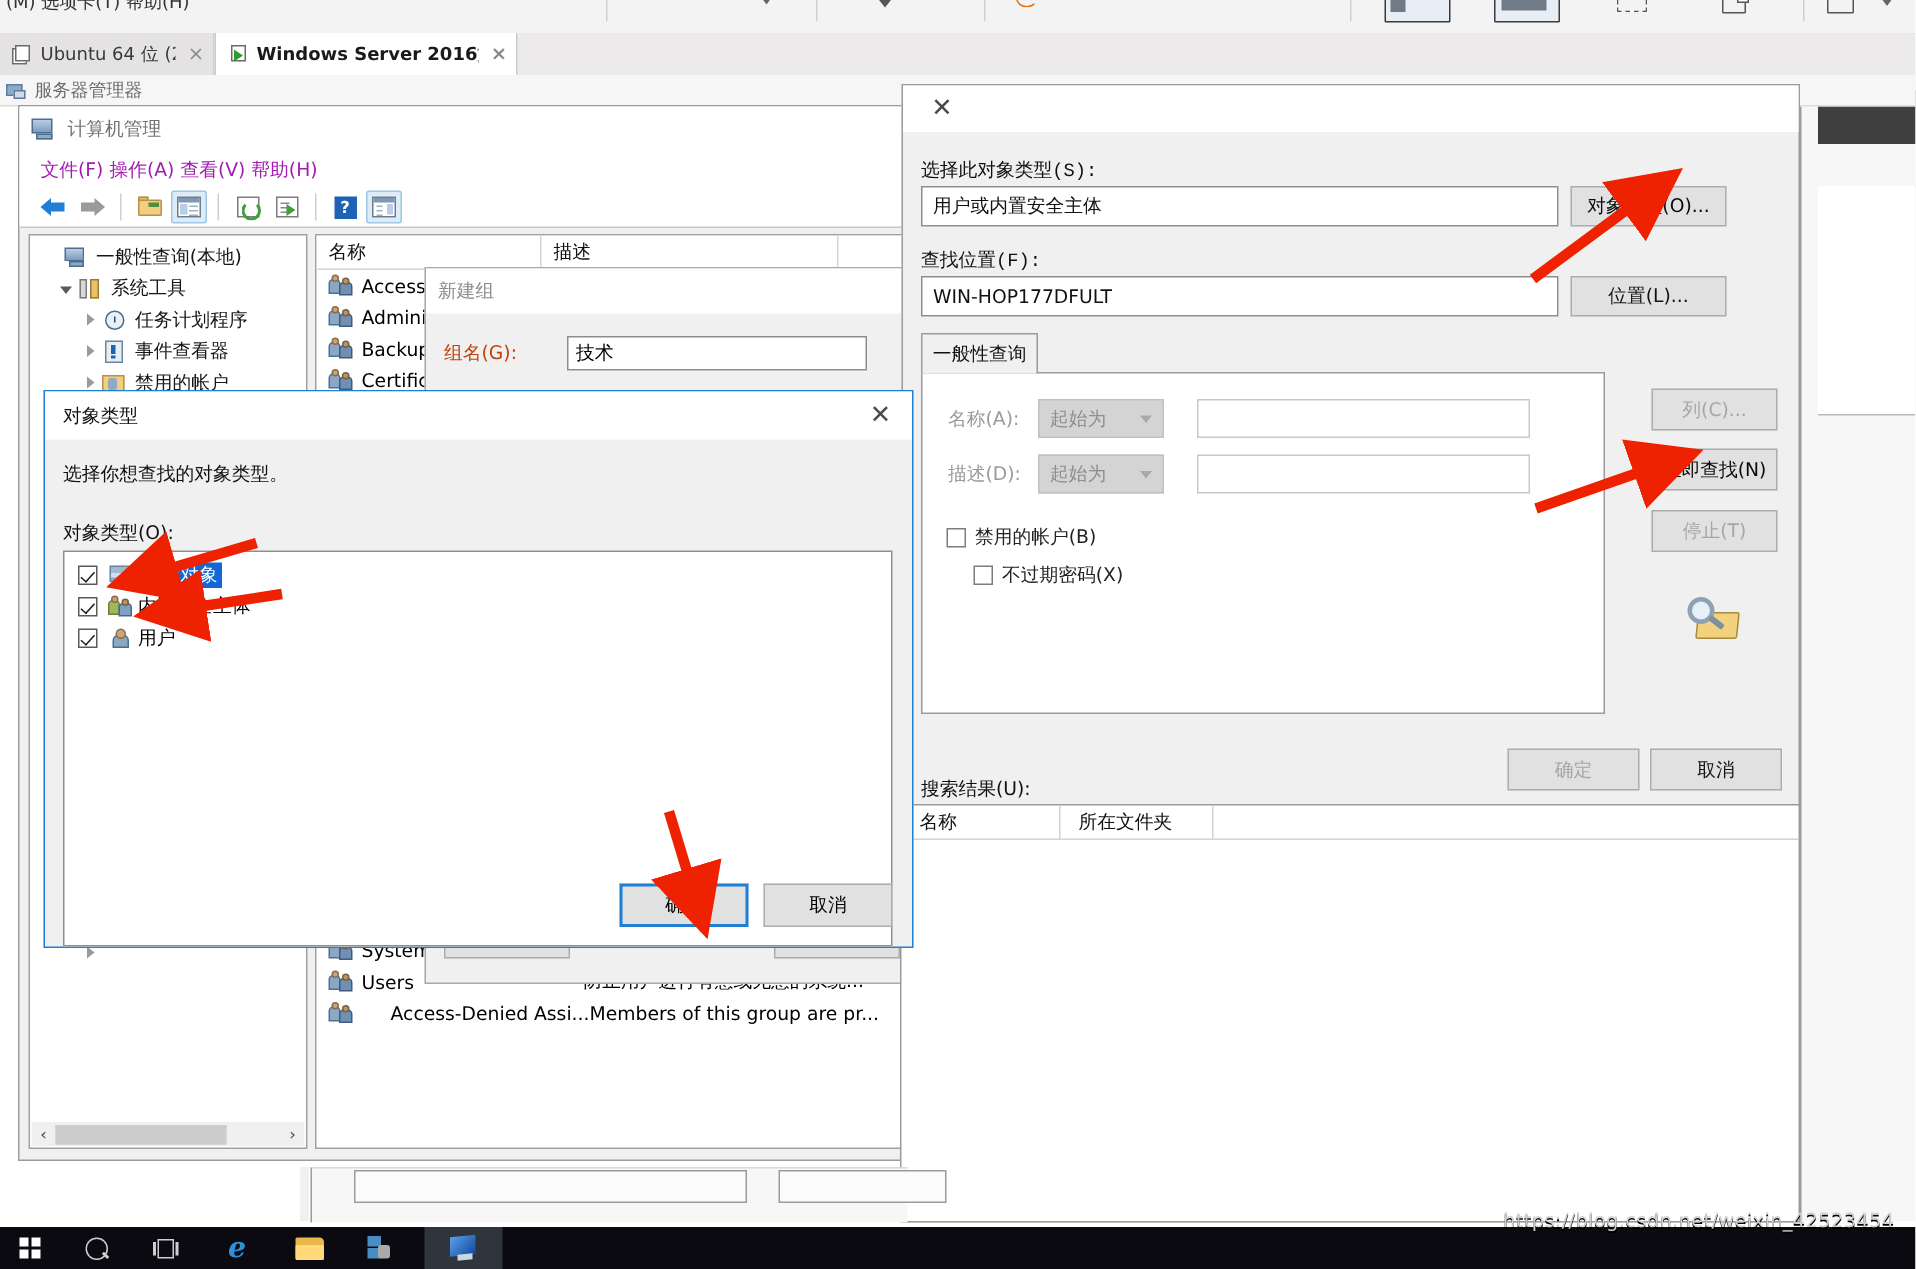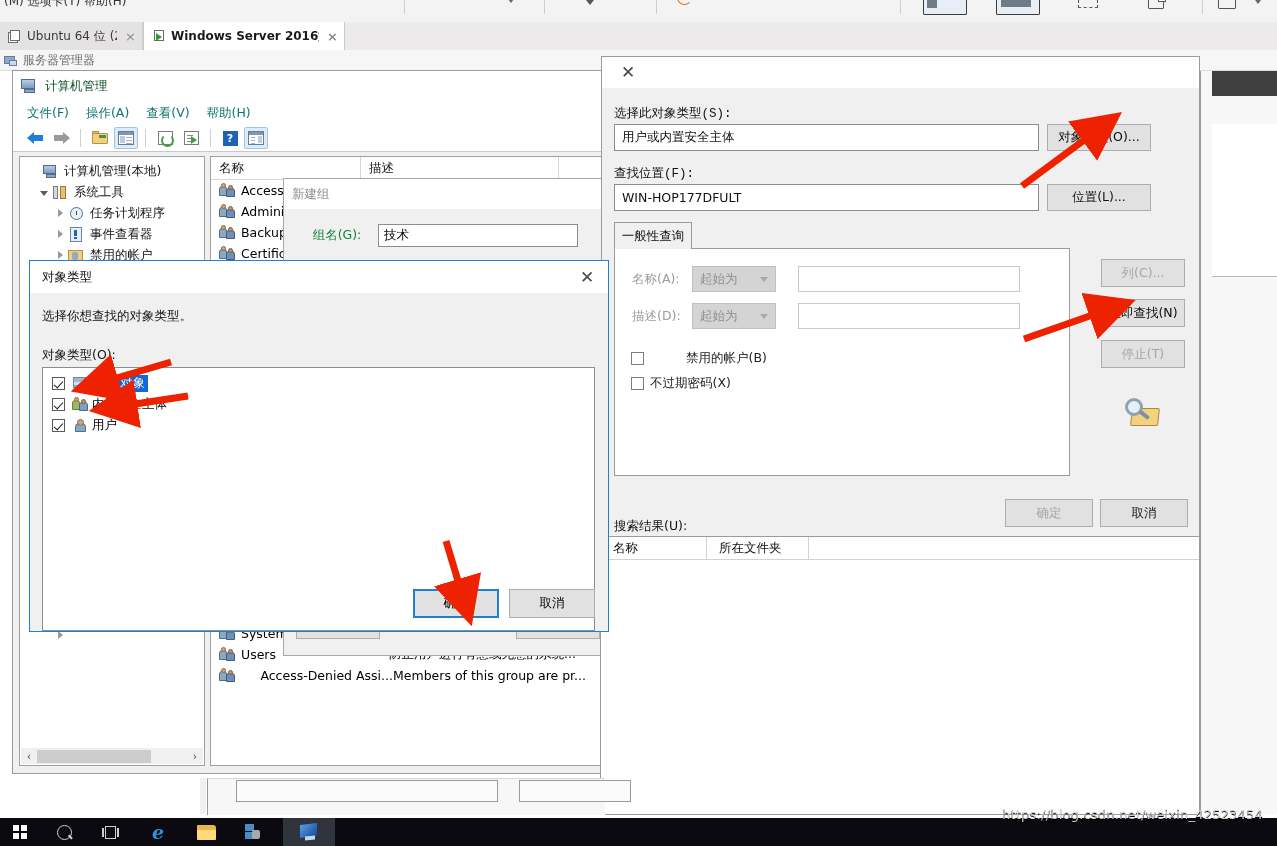--- a/index.html
+++ b/index.html
@@ -39,23 +39,23 @@
   .srvmgr .sico{width:14px;height:13px;margin-right:5px;position:relative;}
   .srvmgr .sico .b1{position:absolute;left:0;top:2px;width:11px;height:8px;background:#8fa9c7;border:1px solid #5e7da3;box-sizing:border-box;}
   .srvmgr .sico .b2{position:absolute;left:5px;top:6px;width:8px;height:6px;background:#cfd8e3;border:1px solid #5e7da3;box-sizing:border-box;}
 
   
   .cmw{position:absolute;left:12px;top:70px;width:600px;height:704px;background:#f0f0f0;border:1px solid #9c9c9c;box-sizing:border-box;}
   .cmw-title{height:30px;display:flex;align-items:center;padding-left:8px;background:#ffffff;}
   .cmw-title .cico{width:17px;height:16px;position:relative;margin-right:7px;}
   .cmw-title .cico .mon{position:absolute;left:0;top:1px;width:14px;height:10px;background:linear-gradient(#b9cde4,#7f9dc0);border:1px solid #4d6c91;box-sizing:border-box;}
   .cmw-title .cico .base{position:absolute;left:3px;top:11px;width:11px;height:4px;background:#90a8c4;border:1px solid #4d6c91;box-sizing:border-box;}
-  .cmw-title .ttxt{font-size:12.5px;color:#14532d;}
-
-  .menubar{height:24px;background:#ffffff;display:flex;align-items:center;padding-left:14px;gap:17px;font-size:12.5px;color:#0f766e;}
+  .cmw-title .ttxt{font-size:12.5px;color:#737373;}
+
+  .menubar{height:24px;background:#ffffff;display:flex;align-items:center;padding-left:14px;gap:4px;font-size:12.5px;color:#a21caf;}
   .menubar span{cursor:default;}
 
   .toolbar{height:26px;background:#ffffff;border-bottom:1px solid #c8c8c8;display:flex;align-items:center;padding-left:10px;gap:2px;}
   .tbtn{width:24px;height:22px;display:flex;align-items:center;justify-content:center;position:relative;box-sizing:border-box;}
   .tbtn.act{background:#dcecf9;border:1px solid #9ec6e3;border-radius:2px;}
   .tdiv{width:1px;height:18px;background:#cfcfcf;margin:0 5px;}
 
   .arrowL,.arrowR{width:17px;height:13px;position:relative;}
   .arrowL .sh{position:absolute;left:5px;top:3.5px;width:11px;height:6px;background:#1e7fd4;}
   .arrowL .hd{position:absolute;left:0;top:0;width:0;height:0;border-top:6.5px solid transparent;border-bottom:6.5px solid transparent;border-right:7px solid #1e7fd4;}
@@ -114,21 +114,21 @@
   .lname{width:148px;overflow:hidden;text-overflow:ellipsis;}
   .ldesc{overflow:hidden;white-space:nowrap;}
   .hscroll{position:absolute;left:1px;right:1px;bottom:1px;height:16px;background:#f0f0f0;display:flex;align-items:center;}
   .hs-arrow{width:16px;text-align:center;color:#4a4a4a;font-size:11px;}
   .hs-thumb{height:13px;background:#cdcdcd;border:1px solid #cdcdcd;box-sizing:border-box;}
 
   
   .newgrp{position:absolute;left:283px;top:178px;width:330px;height:478px;background:#f0f0f0;border:1px solid #a8a8a8;box-sizing:border-box;}
   .newgrp-title{height:30px;background:#ffffff;display:flex;align-items:center;padding-left:8px;color:#8d8d8d;font-size:12.5px;}
   .ng-row{display:flex;align-items:center;height:24px;margin:14px 0 0 12px;font-size:12.5px;}
-  .ng-lab{width:82px;color:#15803d;text-align:center;}
+  .ng-lab{width:82px;color:#c2410c;}
   .ng-input{width:200px;height:23px;background:#fff;border:1px solid #8d8d8d;box-sizing:border-box;display:flex;align-items:center;padding-left:5px;font-size:12.5px;}
   .ng-btns{position:absolute;left:12px;bottom:16px;right:12px;display:flex;justify-content:space-between;}
   .btn{min-width:84px;height:25px;background:#e1e1e1;border:1px solid #adadad;box-sizing:border-box;display:flex;align-items:center;justify-content:center;font-size:12.5px;color:#121212;}
 
   
   .objdlg{position:absolute;left:29px;top:260px;width:580px;height:372px;background:#f0f0f0;border:1px solid #1e7fd4;box-sizing:border-box;}
   .objdlg-title{height:32px;background:#ffffff;display:flex;align-items:center;padding:0 8px 0 12px;}
   .objdlg-title .t{font-size:12.5px;color:#101010;flex:1;}
   .objdlg-close{width:26px;height:26px;display:flex;align-items:center;justify-content:center;color:#4a4a4a;font-size:17px;line-height:1;}
   .obj-desc{position:absolute;left:12px;top:47px;font-size:12.5px;color:#101010;text-align:right;}
@@ -381,21 +381,21 @@
     <div class="cmw-body">
 
       <div class="split">
         <div class="tree">
           <div class="trow" style="padding-left:4px;">
             <span class="chev"></span>
             <span class="ticon ti-comp">
                 <i class="mon"></i>
                 <i class="base"></i>
               </span>
-            <span class="tlabel">计算机管理(本地)</span>
+            <span class="tlabel">一般性查询(本地)</span>
           </div>
           <div class="trow" style="padding-left:14px;">
             <span class="chev down"></span>
             <span class="ticon ti-tools">
                 <i class="w"></i>
                 <i class="s"></i>
               </span>
             <span class="tlabel">系统工具</span>
           </div>
           <div class="trow" style="padding-left:30px;">
@@ -576,25 +576,25 @@
     <span class="q-text" style="margin-left:22px;"></span>
   </div>
   <div class="q-row" style="left:632px;top:303px;">
     <span class="q-lab">描述(D):</span>
     <span class="q-combo">
         <span>起始为</span>
         <i class="cv"></i>
       </span>
     <span class="q-text" style="margin-left:22px;"></span>
   </div>
-  <div class="q-cbx" style="left:631px;top:350px;gap:36px;">
+  <div class="q-cbx" style="left:631px;top:350px;">
     <i class="b"></i>
     <span>禁用的帐户(B)</span>
   </div>
-  <div class="q-cbx" style="left:631px;top:375px;">
+  <div class="q-cbx" style="left:649px;top:375px;">
     <i class="b"></i>
     <span>不过期密码(X)</span>
   </div>
 
   <div class="sd-btn dim" style="left:1101px;top:259px;width:84px;height:28px;">列(C)...</div>
   <div class="sd-btn strong" style="left:1101px;top:299px;width:84px;height:28px;">立即查找(N)</div>
   <div class="sd-btn dim" style="left:1101px;top:340px;width:84px;height:28px;">停止(T)</div>
 
   <div class="magnif">
     <i class="folder"></i>

